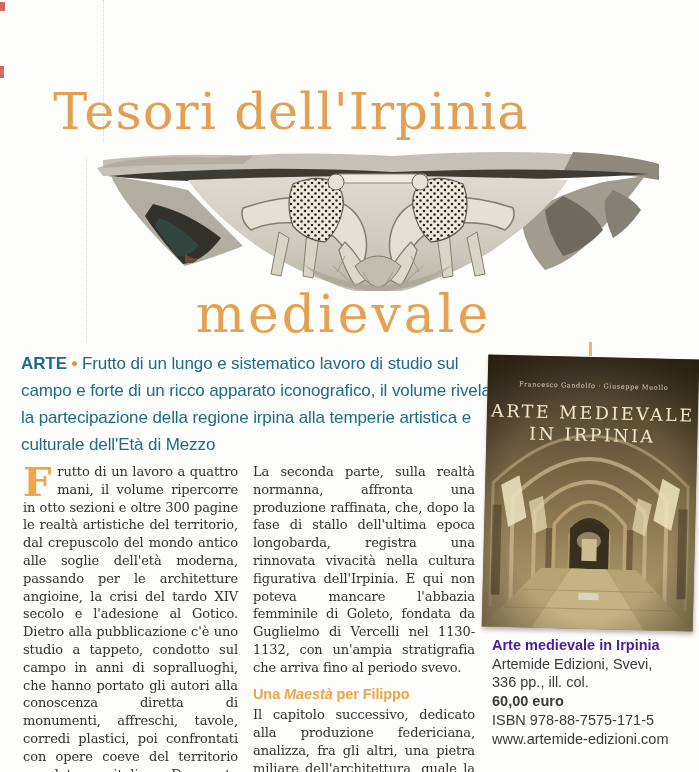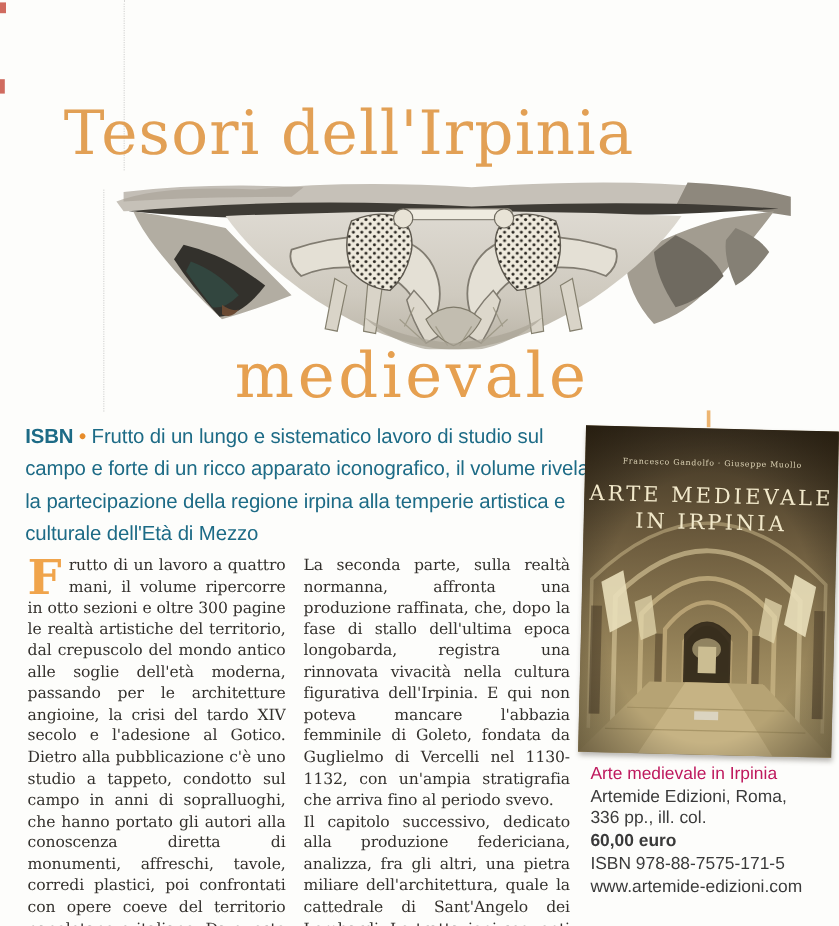--- a/index.html
+++ b/index.html
@@ -63,21 +63,21 @@
     background:#6d5d40;
   }
   .cover svg{display:block;}
 
   
   .caption{
     position:absolute;left:492px;top:636px;width:205px;
     font-family:"Liberation Sans",sans-serif;
     font-size:14.5px;line-height:18.7px;color:#3a3a3a;
   }
-  .caption .blue{color:#be185d;font-weight:normal;}
+  .caption .blue{color:#4c1d95;font-weight:bold;}
   .caption .bold{font-weight:bold;}
 </style>
 </head>
 <body>
 
 <div class="edge-mark" style="left:0;top:2px;width:5px;height:9px;"></div>
 <div class="edge-mark" style="left:0;top:66px;width:4px;height:12px;"></div>
 <div class="scan-line-v" style="left:103px;top:0;height:142px;"></div>
 <div class="scan-line-v" style="left:86px;top:158px;height:185px;"></div>
 <div class="orange-tick" style="left:589px;top:342px;width:3px;height:14px;"></div>
@@ -140,32 +140,35 @@
       <path d="M252,110 L244,126"></path>
         <path d="M318,110 L326,126"></path>
     </g>
     <path d="M210,118 Q240,136 285,140 Q330,136 360,118 Q330,146 285,148 Q240,146 210,118 Z" fill="#a9a496" opacity=".7"></path>
   </svg>
 </div>
 
 <div class="headline2">medievale</div>
 
 <div class="intro">
-  <span class="kicker">ISBN</span>
+  <span class="kicker">ARTE</span>
   <span class="bullet">•</span><span> Frutto di un lungo e sistematico lavoro di studio sul campo e forte di un ricco apparato iconografico, il volume rivela la partecipazione della regione irpina alla temperie artistica e culturale dell'Età di Mezzo</span>
 </div>
 
 <div class="col col1">
   <p>
     <span class="dropcap">F</span><span>rutto di un lavoro a quattro mani, il volume ripercorre in otto sezioni e oltre 300 pagine le realtà artistiche del territorio, dal crepuscolo del mondo antico alle soglie dell'età moderna, passando per le architetture angioine, la crisi del tardo XIV secolo e l'adesione al Gotico. Dietro alla pubblicazione c'è uno studio a tappeto, condotto sul campo in anni di sopralluoghi, che hanno portato gli autori alla conoscenza diretta di monumenti, affreschi, tavole, corredi plastici, poi confrontati con opere coeve del territorio napoletano e italiano. Da questo repertorio, attento e documentato, si delinea un'immagine viva e vera della terra</span>
   </p>
 </div>
 
 <div class="col col2">
   <p>La seconda parte, sulla realtà normanna, affronta una produzione raffinata, che, dopo la fase di stallo dell'ultima epoca longobarda, registra una rinnovata vivacità nella cultura figurativa dell'Irpinia. E qui non poteva mancare l'abbazia femminile di Goleto, fondata da Guglielmo di Vercelli nel 1130-1132, con un'ampia stratigrafia che arriva fino al periodo svevo.</p>
+  <div class="subhead">
+    <span>Una </span><span class="it">Maestà</span><span> per Filippo</span>
+  </div>
   <p>Il capitolo successivo, dedicato alla produzione federiciana, analizza, fra gli altri, una pietra miliare dell'architettura, quale la cattedrale di Sant'Angelo dei Lombardi. Le trattazioni seguenti (Dagli Svevi agli</p>
 </div>
 
 <div class="cover">
   <svg width="211" height="272" viewBox="0 0 211 272">
     <defs>
       <linearGradient id="crypt" x1="0" y1="0" x2="0" y2="1">
         <stop offset="0" stop-color="#3e3322"></stop>
           <stop offset=".35" stop-color="#6d5c3e"></stop>
         <stop offset=".72" stop-color="#9a875c"></stop>
@@ -206,18 +209,18 @@
     <rect width="211" height="272" fill="url(#vign)"></rect>
 
     <text x="106" y="31" text-anchor="middle" font-family="DejaVu Serif, serif" font-size="6.5" letter-spacing="0.6" fill="#e9e0c2" opacity=".9">Francesco Gandolfo · Giuseppe Muollo</text>
     <text x="106" y="62" text-anchor="middle" font-family="DejaVu Serif, serif" font-size="17.5" letter-spacing="2.5" fill="#f2e9cb">ARTE MEDIEVALE</text>
     <text x="106" y="84" text-anchor="middle" font-family="DejaVu Serif, serif" font-size="17.5" letter-spacing="2.5" fill="#f2e9cb">IN IRPINIA</text>
   </svg>
 </div>
 
 <div class="caption">
   <div class="blue">Arte medievale in Irpinia</div>
-  <div>Artemide Edizioni, Roma,</div>
+  <div>Artemide Edizioni, Svevi,</div>
   <div>336 pp., ill. col.</div>
   <div class="bold">60,00 euro</div>
   <div>ISBN 978-88-7575-171-5</div>
   <div>www.artemide-edizioni.com</div>
 </div>
 
 </body></html>

